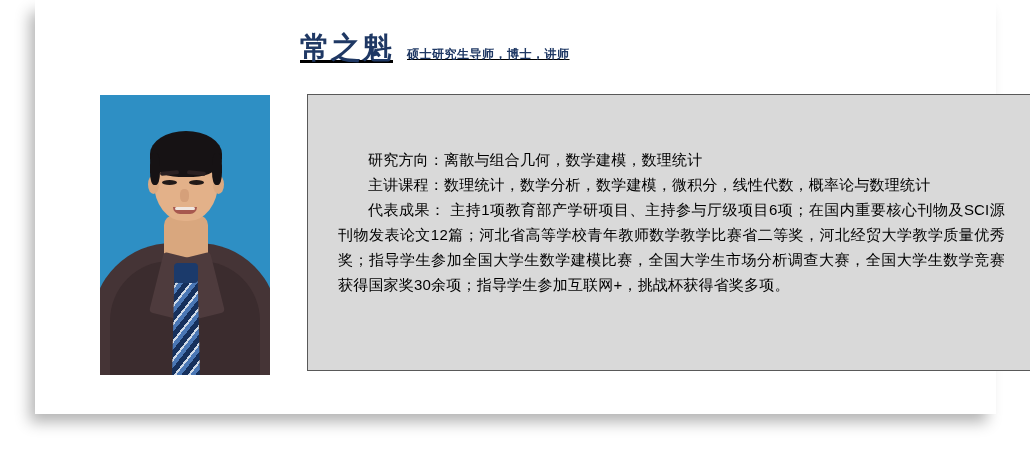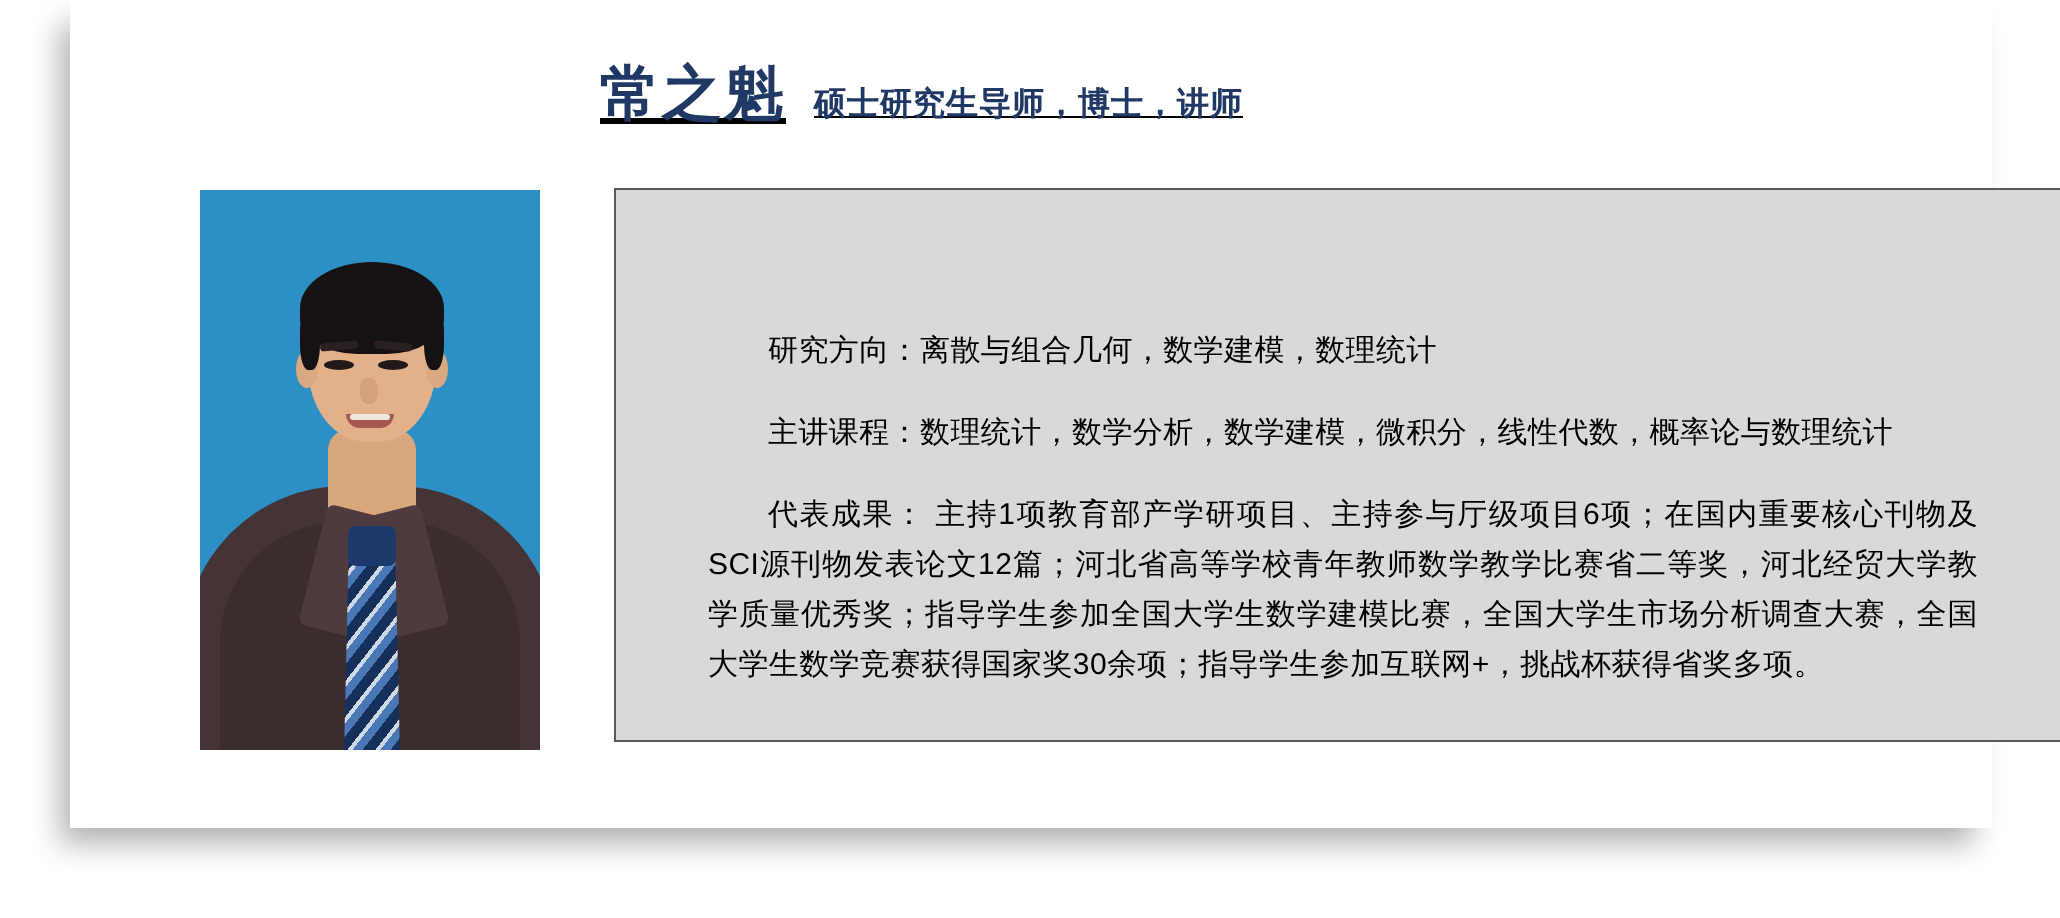--- a/index.html
+++ b/index.html
@@ -45,21 +45,21 @@
   }
   #person-name {
     font-size: 30px;
     font-weight: bold;
     color: #1f3864;
     letter-spacing: 1px;
     line-height: 1;
     white-space: nowrap;
   }
   #person-title {
-    font-size: 16px;
+    font-size: 12px;
     font-weight: bold;
     color: #1f3864;
     letter-spacing: 0.5px;
     margin-left: 14px;
     line-height: 1;
     white-space: nowrap;
   }
 
   
   #portrait {
@@ -261,21 +261,21 @@
     box-sizing: border-box;
     background: #d9d9d9;
     border: 1px solid #595959;
     padding: 52px 26px 18px 30px;
   }
   .info-line {
     font-size: 15px;
     line-height: 25px;
     color: #000000;
     text-indent: 2em;
-    margin: 16px;
+    margin: 0;
     letter-spacing: 0.2px;
   }
   .info-line.block {
     text-align: justify;
     text-justify: inter-ideograph;
   }
 </style>
 </head>
 <body>
 

